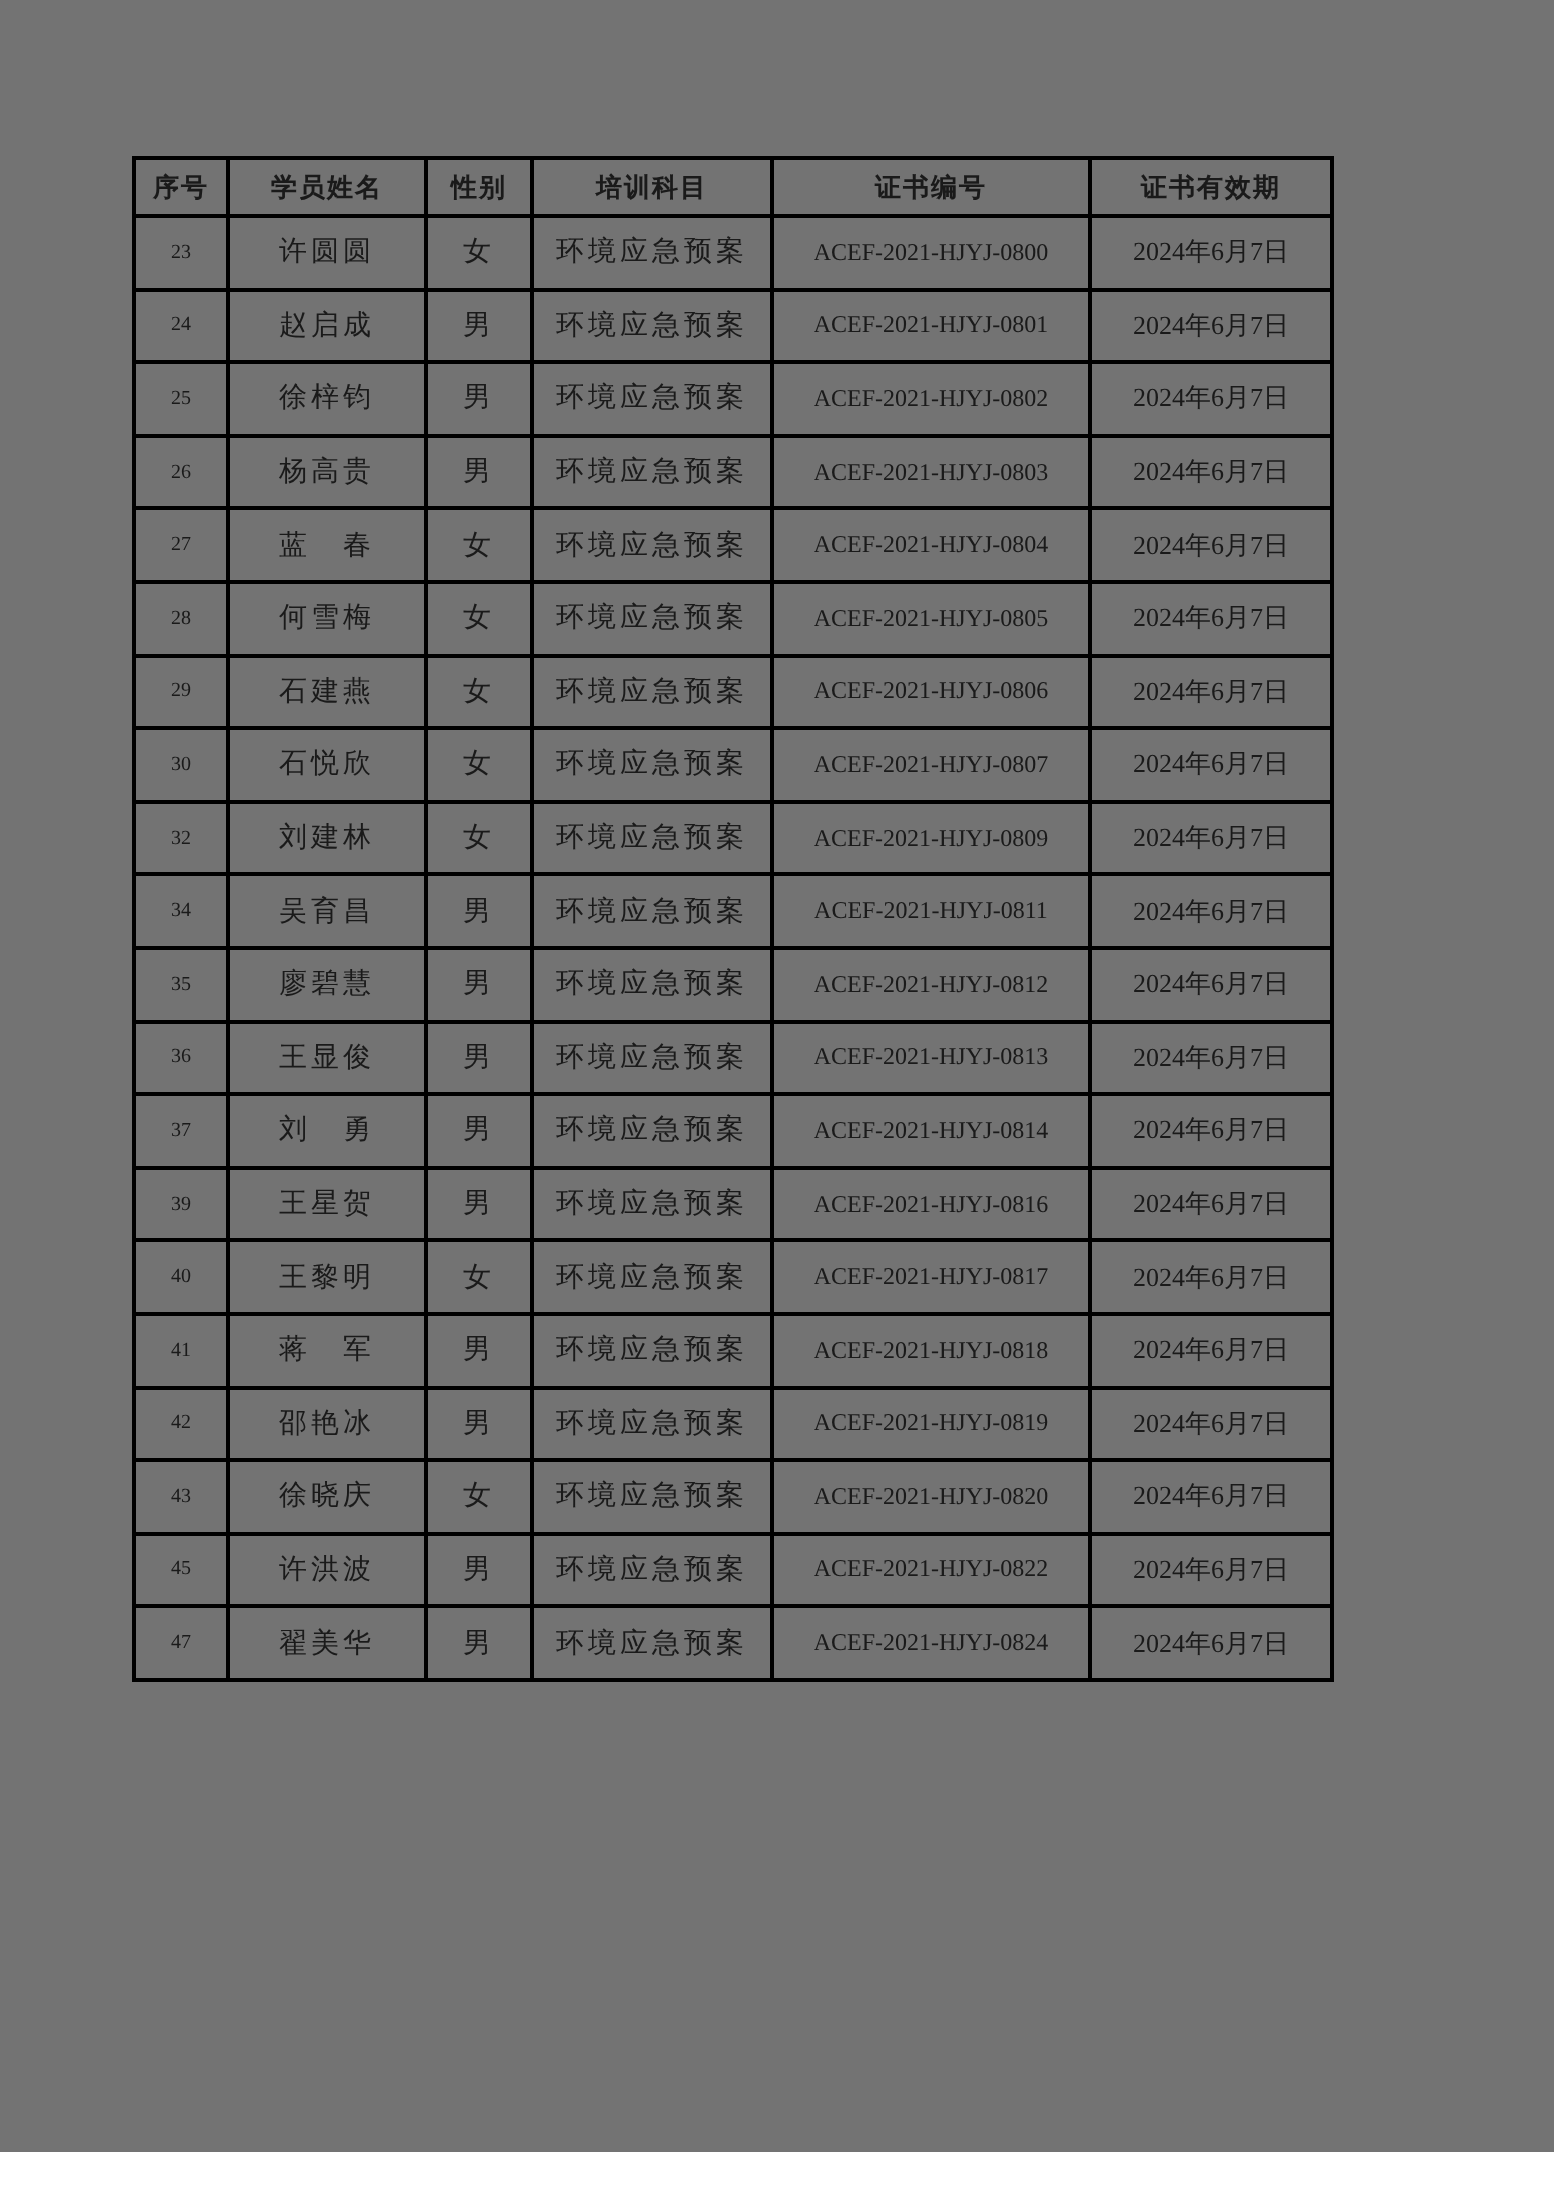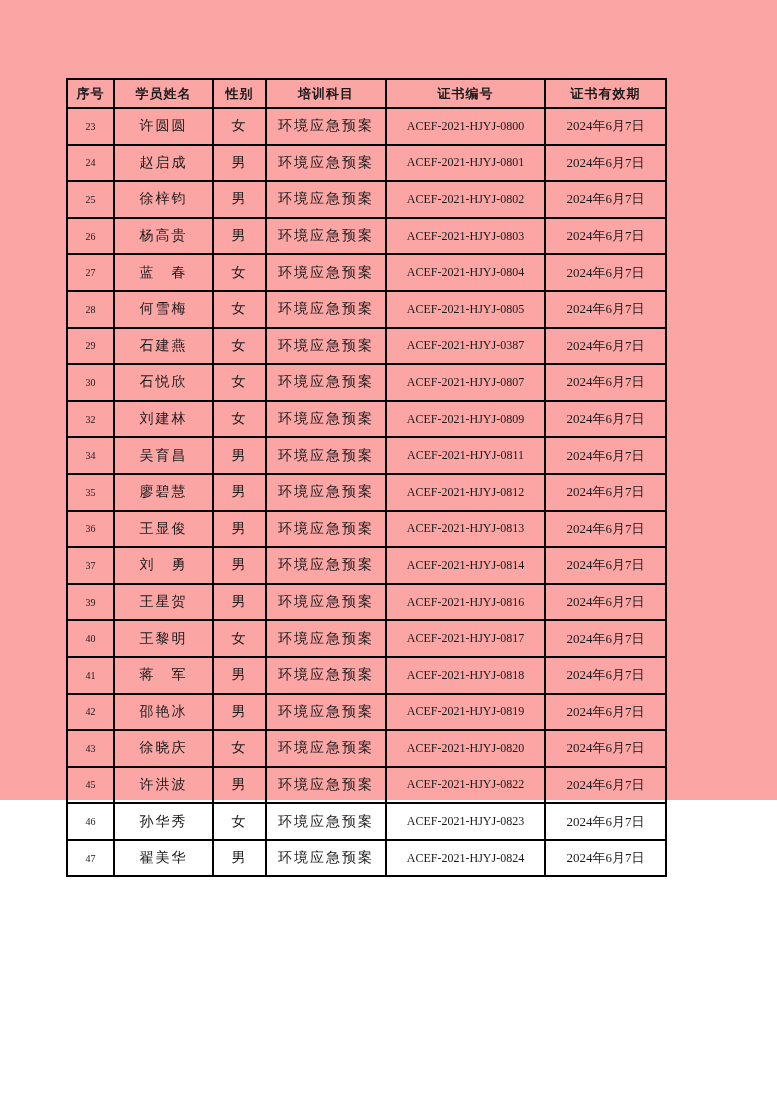--- a/index.html
+++ b/index.html
@@ -11,22 +11,22 @@
     width: 777px;
     height: 1100px;
     position: relative;
     font-family: "Liberation Serif", "DejaVu Serif", serif;
     color: #1a1a1a;
   }
   .page {
     position: absolute;
     left: 0; top: 0;
     width: 777px;
-    height: 800px;
-    background: #fca5a5;
+    height: 1076px;
+    background: #737373;
   }
   table.cert-table {
     position: absolute;
     left: 66px;
     top: 78px;
     width: 599px;
     border-collapse: collapse;
     table-layout: fixed;
   }
   table.cert-table th,
@@ -136,21 +136,21 @@
     <td class="cjk">女</td>
     <td class="cjk">环境应急预案</td>
     <td class="cell-cert">ACEF-2021-HJYJ-0805</td>
     <td class="cell-valid">2024年6月7日</td>
   </tr>
         <tr>
     <td class="cell-no">29</td>
     <td class="cjk">石建燕</td>
     <td class="cjk">女</td>
     <td class="cjk">环境应急预案</td>
-    <td class="cell-cert">ACEF-2021-HJYJ-0387</td>
+    <td class="cell-cert">ACEF-2021-HJYJ-0806</td>
     <td class="cell-valid">2024年6月7日</td>
   </tr>
         <tr>
     <td class="cell-no">30</td>
     <td class="cjk">石悦欣</td>
     <td class="cjk">女</td>
     <td class="cjk">环境应急预案</td>
     <td class="cell-cert">ACEF-2021-HJYJ-0807</td>
     <td class="cell-valid">2024年6月7日</td>
   </tr>
@@ -233,28 +233,20 @@
     <td class="cjk">环境应急预案</td>
     <td class="cell-cert">ACEF-2021-HJYJ-0820</td>
     <td class="cell-valid">2024年6月7日</td>
   </tr>
         <tr>
     <td class="cell-no">45</td>
     <td class="cjk">许洪波</td>
     <td class="cjk">男</td>
     <td class="cjk">环境应急预案</td>
     <td class="cell-cert">ACEF-2021-HJYJ-0822</td>
-    <td class="cell-valid">2024年6月7日</td>
-  </tr>
-        <tr>
-    <td class="cell-no">46</td>
-    <td class="cjk">孙华秀</td>
-    <td class="cjk">女</td>
-    <td class="cjk">环境应急预案</td>
-    <td class="cell-cert">ACEF-2021-HJYJ-0823</td>
     <td class="cell-valid">2024年6月7日</td>
   </tr>
         <tr>
     <td class="cell-no">47</td>
     <td class="cjk">翟美华</td>
     <td class="cjk">男</td>
     <td class="cjk">环境应急预案</td>
     <td class="cell-cert">ACEF-2021-HJYJ-0824</td>
     <td class="cell-valid">2024年6月7日</td>
   </tr>

